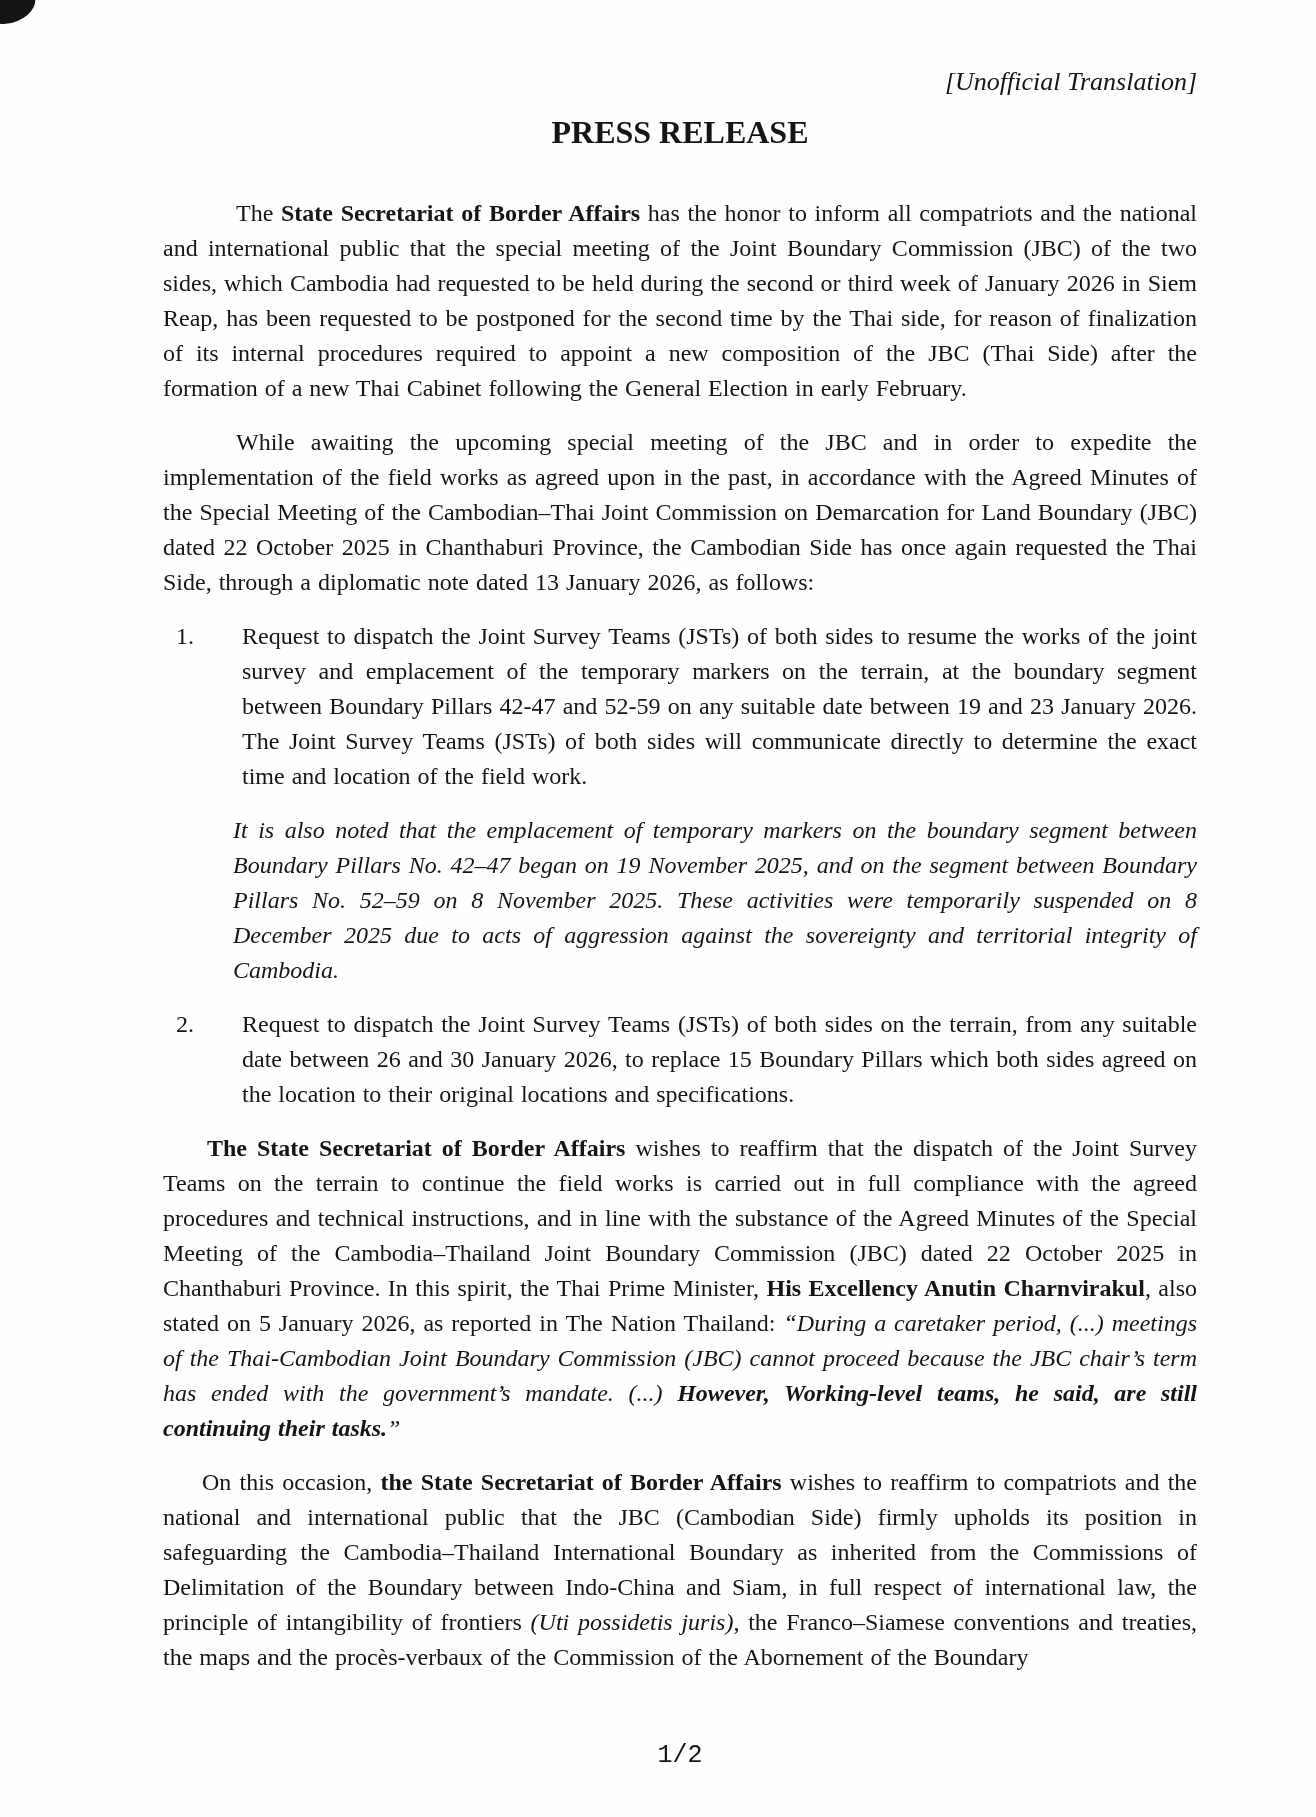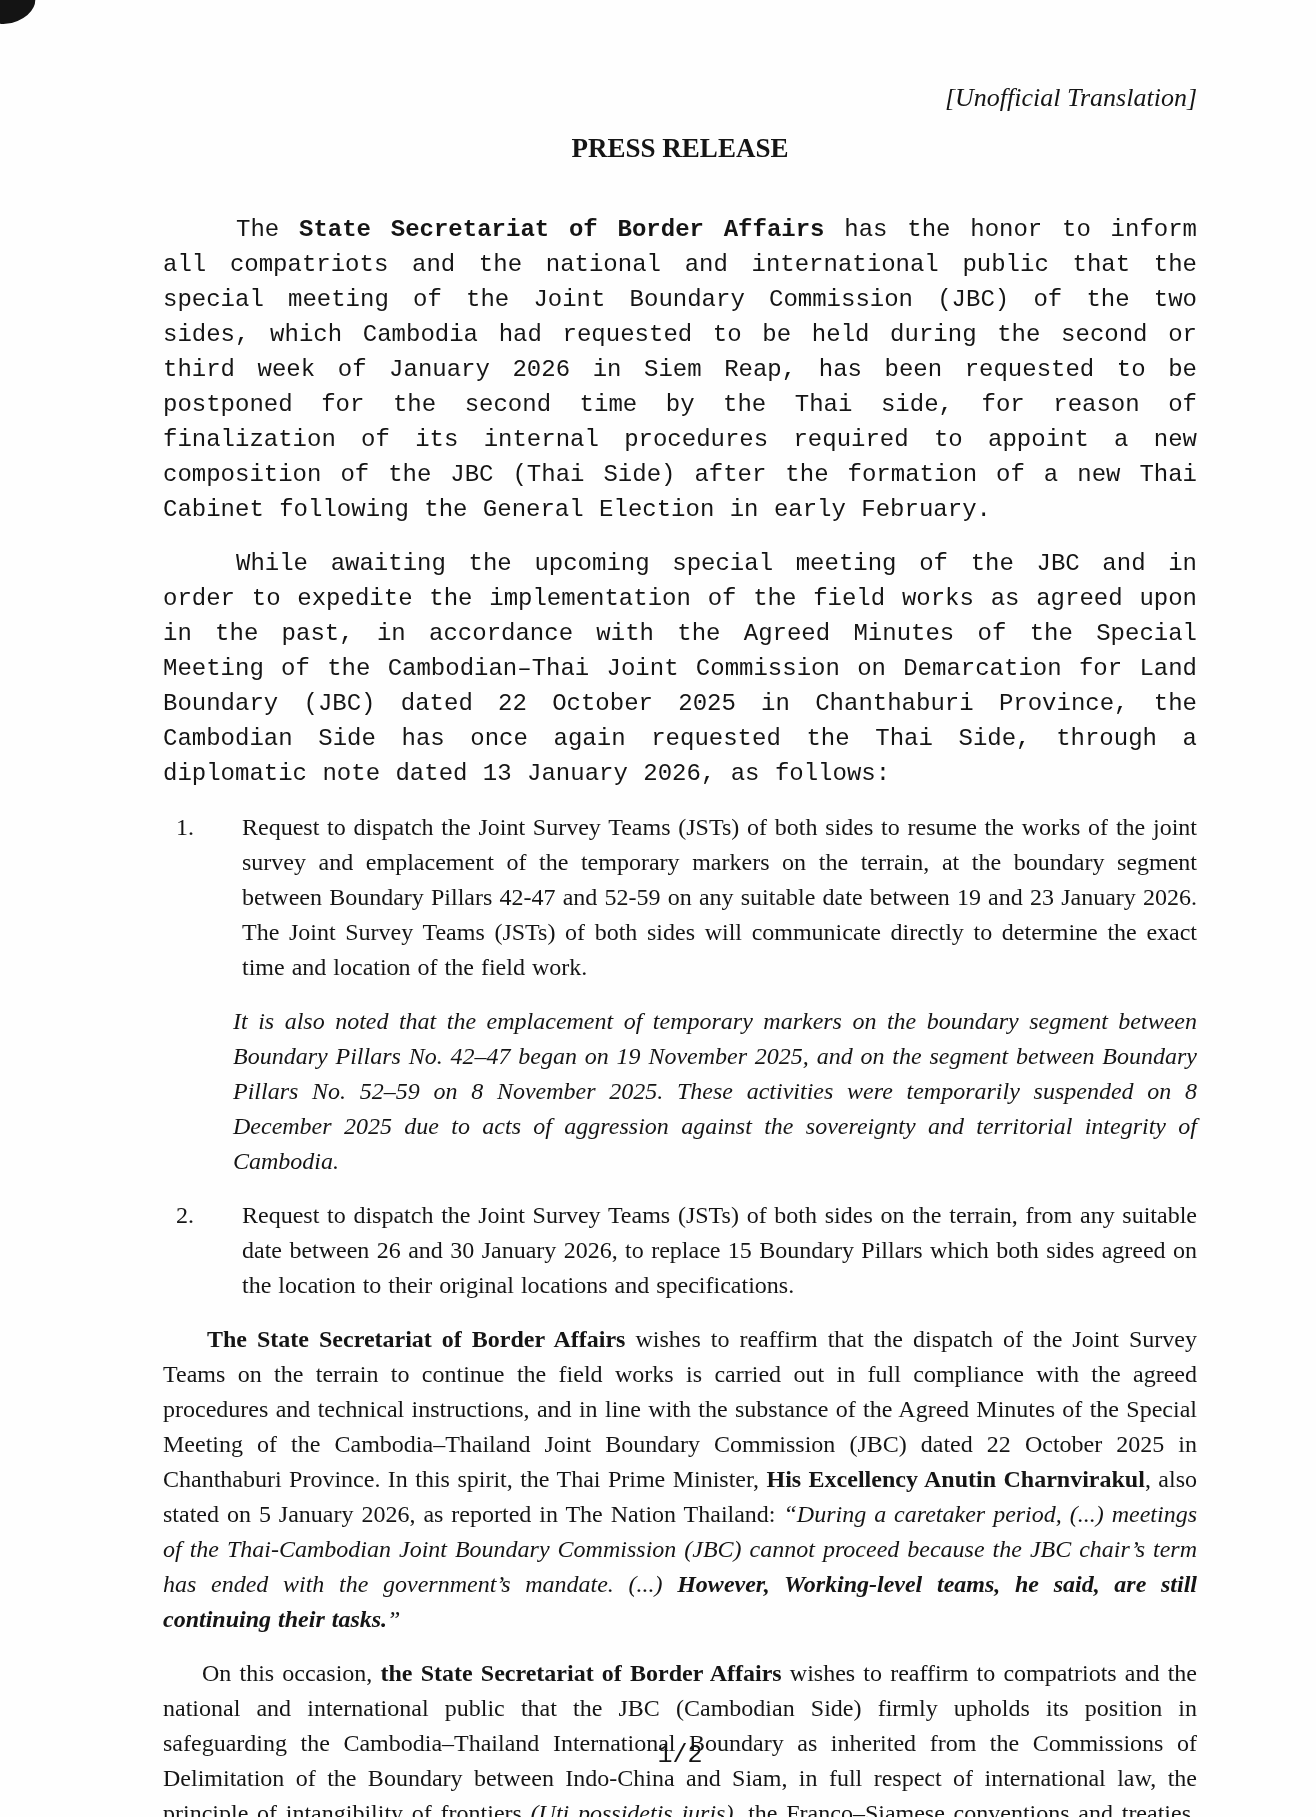--- a/index.html
+++ b/index.html
@@ -22,42 +22,42 @@
     border-radius: 0 10% 70% 30%;
     transform: rotate(-6deg);
   }
   .content {
     position: absolute;
     left: 163px;
     top: 0;
     width: 1034px;
   }
   .translation-note {
-    margin-top: 80px;
+    margin-top: 64px;
     text-align: right;
     font-style: italic;
     font-size: 26px;
     line-height: 35px;
   }
   .title {
     margin: 16px 0 0 0;
     text-align: center;
     font-weight: bold;
-    font-size: 27px;
+    font-size: 32px;
     line-height: 35px;
   }
   .para {
     margin: 19px 0 0 0;
     font-size: 24px;
     line-height: 35px;
     text-align: justify;
     word-spacing: 1px;
   }
   .first { margin-top: 46px; }
-  .indent-lg { text-indent: 73px; font-family: Liberation Mono, monospace; }
+  .indent-lg { text-indent: 73px; }
   .indent-md { text-indent: 44px; }
   .indent-sm { text-indent: 39px; }
   .list-item {
     position: relative;
     margin: 19px 0 0 0;
     padding-left: 79px;
     font-size: 24px;
     line-height: 35px;
     text-align: justify;
     word-spacing: 1px;

